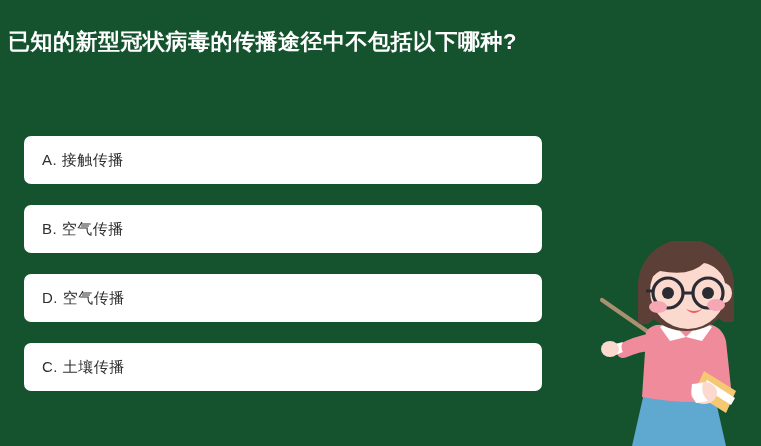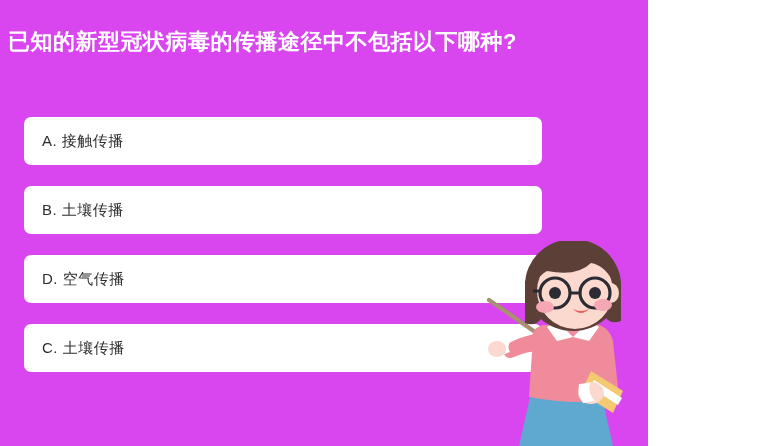--- a/index.html
+++ b/index.html
@@ -7,40 +7,40 @@
     padding: 0;
   }
   body {
     width: 761px;
     height: 446px;
     overflow: hidden;
     font-family: "Liberation Sans", sans-serif;
   }
   #quiz-screen {
     position: relative;
-    width: 648px;
+    width: 761px;
     height: 446px;
-    background: #d946ef;
+    background: #14532d;
     overflow: hidden;
   }
   #question-title {
     position: absolute;
     left: 8px;
     top: 28px;
     font-size: 22px;
     font-weight: bold;
     color: #ffffff;
     letter-spacing: 0.5px;
     white-space: nowrap;
     line-height: 28px;
   }
   #options-list {
     position: absolute;
     left: 24px;
-    top: 117px;
+    top: 136px;
     width: 518px;
   }
   .option-card {
     position: relative;
     width: 518px;
     height: 48px;
     background: #ffffff;
     border-radius: 7px;
     margin-bottom: 21px;
     box-sizing: border-box;
@@ -70,21 +70,21 @@
 
   <div id="question-title">已知的新型冠状病毒的传播途径中不包括以下哪种?</div>
 
   <div id="options-list">
 
     <div class="option-card">
       <span class="option-text">A.  接触传播</span>
     </div>
 
     <div class="option-card">
-      <span class="option-text">B.  土壤传播</span>
+      <span class="option-text">B.  空气传播</span>
     </div>
 
     <div class="option-card">
       <span class="option-text">D.  空气传播</span>
     </div>
 
     <div class="option-card">
       <span class="option-text">C.  土壤传播</span>
     </div>
 

